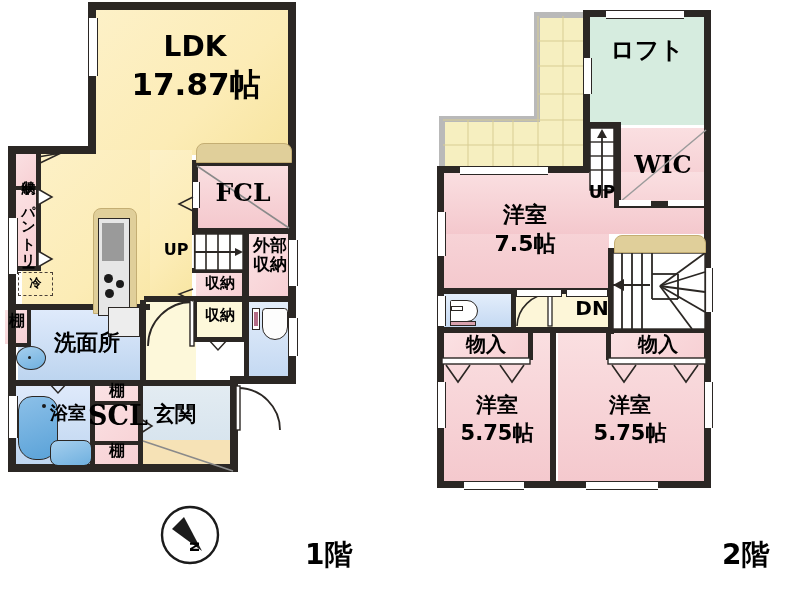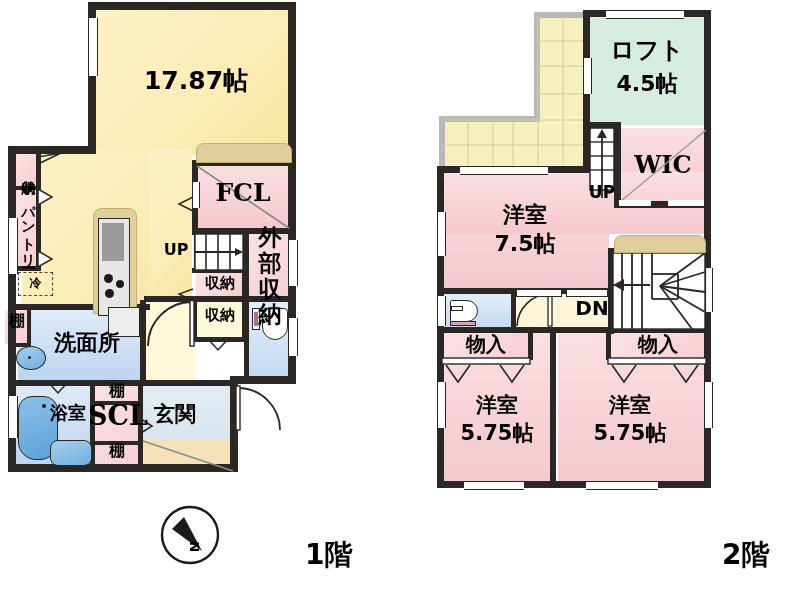--- a/index.html
+++ b/index.html
@@ -198,21 +198,24 @@
     <div class="basin" style="left:16px;top:346px;width:28px;height:22px;border-radius:50%;"></div>
     <div class="dot" style="left:28px;top:356px;width:3px;height:3px;"></div>
     <div class="tub" style="left:18px;top:396px;width:38px;height:62px;border-radius:14px 14px 18px 18px;"></div>
     <div class="dot" style="left:42px;top:404px;width:4px;height:4px;"></div>
     <div class="basin" style="left:50px;top:440px;width:40px;height:24px;border-radius:8px;"></div>
 
     <div class="abs" style="left:262px;top:308px;width:26px;height:32px;background:#fdfdfd;border:1.4px solid #2b2724;border-radius:4px 4px 14px 14px;"></div>
     <div class="abs" style="left:252px;top:308px;width:8px;height:22px;background:#fff;border:1.3px solid #2b2724;"></div>
     <div class="abs" style="left:254px;top:312px;width:4px;height:14px;background:#b36b86;"></div>
 
-    <div class="lbl" style="left:118px;top:68px;width:156px;font-size:25px;">
+    <div class="lbl" style="left:130px;top:32px;width:130px;font-size:28px;">
+      <span>LDK</span>
+    </div>
+    <div class="lbl" style="left:118px;top:68px;width:156px;font-size:31px;">
       <span>17.87帖</span>
     </div>
     <div class="lbl" style="left:34px;top:331px;width:106px;font-size:22px;">
       <span>洗面所</span>
     </div>
     <div class="lbl serif" style="left:198px;top:180px;width:90px;font-size:25px;">
       <span>FCL</span>
     </div>
     <div class="lbl" style="left:44px;top:404px;width:48px;font-size:18px;">
       <span>浴室</span>
@@ -229,21 +232,21 @@
     </div>
     <div class="lbl-v" style="left:12px;top:191px;height:74px;width:24px;font-size:14px;">
       <span>パントリー</span>
     </div>
     <div class="lbl" style="left:196px;top:276px;width:48px;font-size:15px;">
       <span>収納</span>
     </div>
     <div class="lbl" style="left:196px;top:308px;width:48px;font-size:15px;">
       <span>収納</span>
     </div>
-    <div class="lbl" style="left:248px;top:225px;width:44px;font-size:23px;line-height:1.12;">
+    <div class="lbl" style="left:248px;top:236px;width:44px;font-size:17px;line-height:1.12;">
       <span style="display:inline-block;width:36px;white-space:normal;word-break:break-all;">外部収納</span>
     </div>
     <div class="lbl" style="left:5px;top:313px;width:24px;font-size:16px;">
       <span>棚</span>
     </div>
     <div class="lbl" style="left:96px;top:383px;width:42px;font-size:16px;">
       <span>棚</span>
     </div>
     <div class="lbl" style="left:96px;top:443px;width:42px;font-size:16px;">
       <span>棚</span>
@@ -323,23 +326,20 @@
     <div class="win-v" style="left:17px;top:212px;width:7px;height:44px;"></div>
     <div class="win-v" style="left:17px;top:296px;width:7px;height:30px;"></div>
     <div class="win-v" style="left:284px;top:268px;width:7px;height:44px;"></div>
     <div class="win-v" style="left:17px;top:382px;width:7px;height:46px;"></div>
     <div class="win-v" style="left:284px;top:382px;width:7px;height:46px;"></div>
     <div class="win-h" style="left:44px;top:481px;width:60px;height:7px;"></div>
     <div class="win-h" style="left:166px;top:481px;width:72px;height:7px;"></div>
 
     <div class="lbl" style="left:167px;top:38px;width:120px;font-size:24px;">
       <span>ロフト</span>
-    </div>
-    <div class="lbl" style="left:167px;top:72px;width:120px;font-size:22px;">
-      <span>4.5帖</span>
     </div>
 
 
     <div class="lbl serif" style="left:197px;top:152px;width:92px;font-size:24px;">
       <span>WIC</span>
     </div>
     <svg class="abs" style="left:199px;top:129px;" width="88" height="74">
       <line x1="1" y1="73" x2="87" y2="1" stroke="#9b9b9b" stroke-width="1.5"></line>
     </svg>
     <div class="counter" style="left:199px;top:200px;width:32px;height:6px;background:#fff;border:none;"></div>

